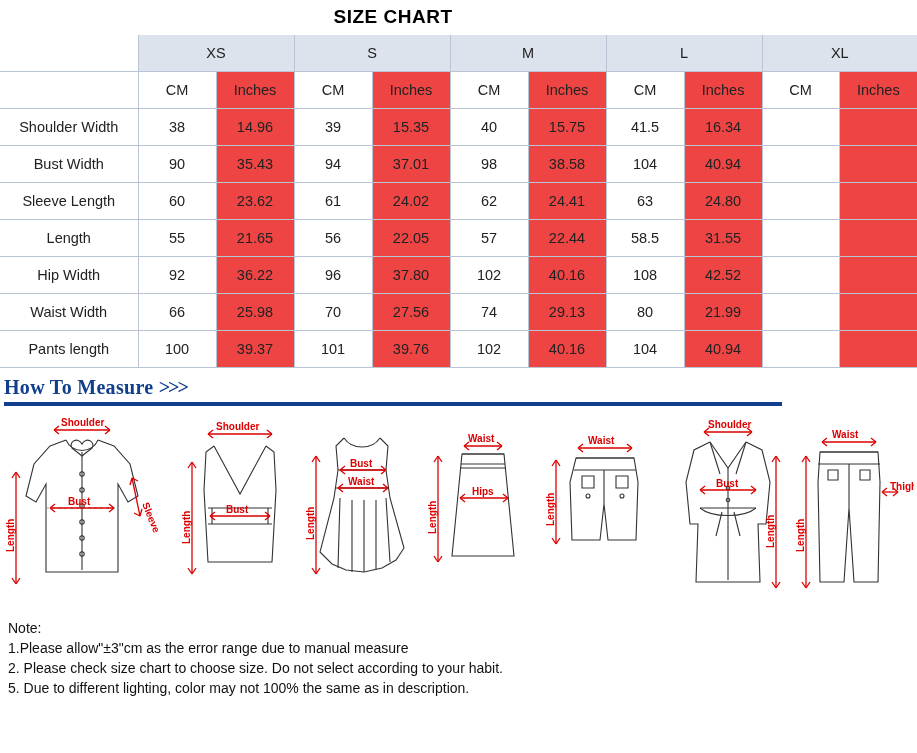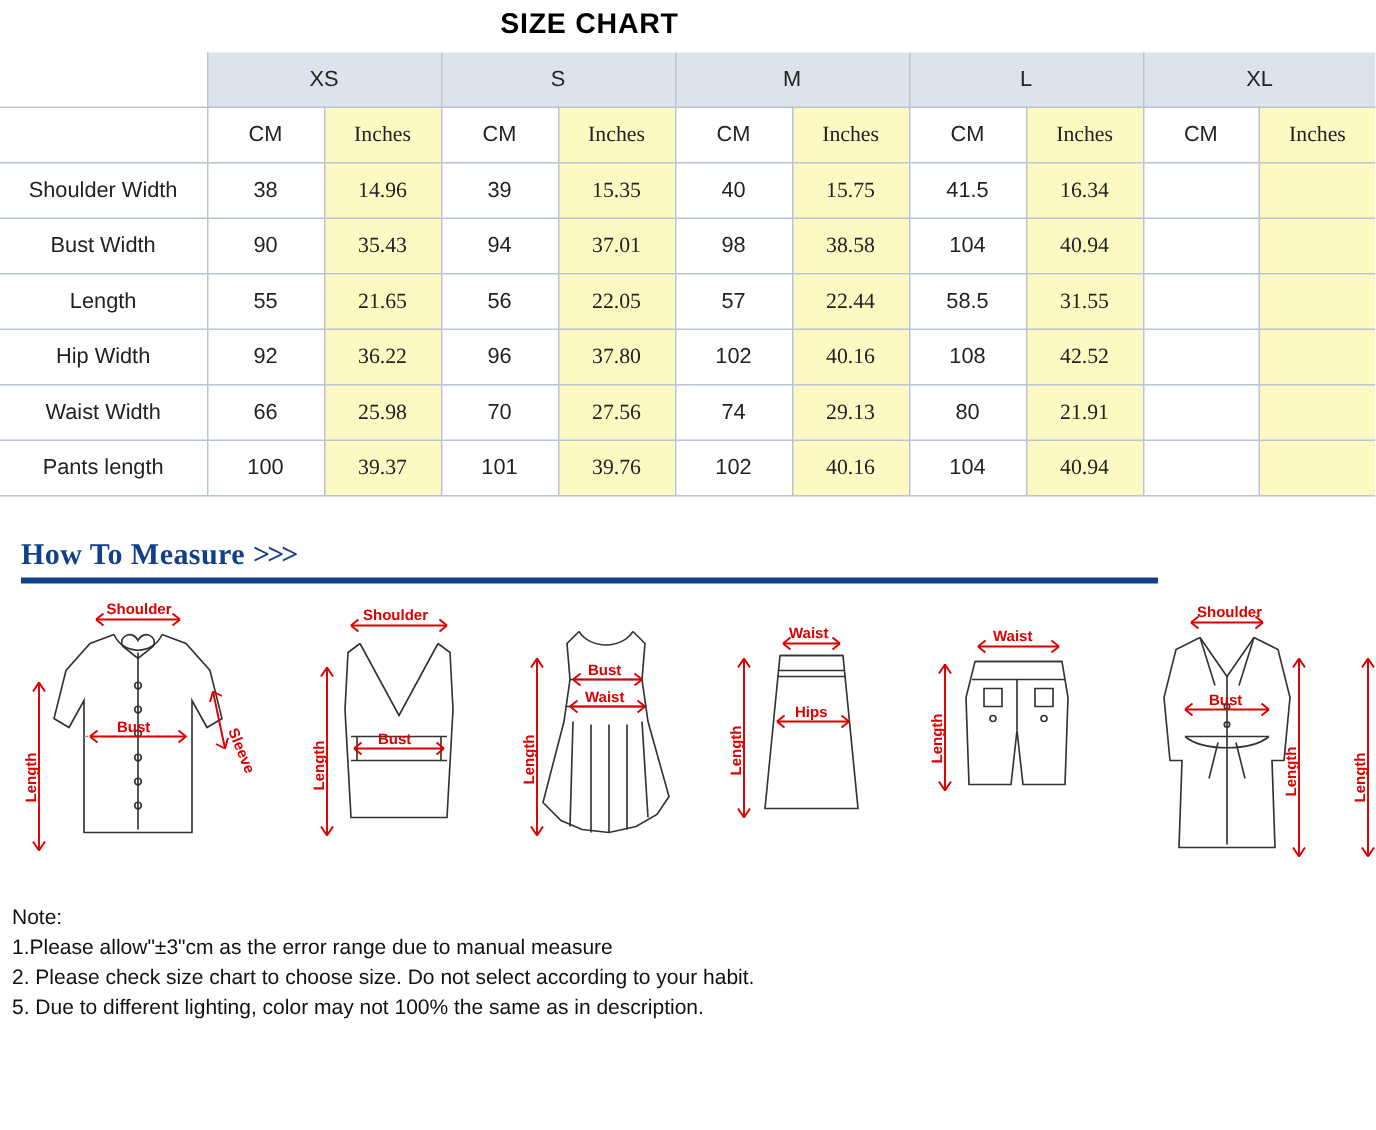--- a/index.html
+++ b/index.html
@@ -50,22 +50,21 @@
     color: #cc0000;
     height: 38px;
   }
   .unit-head {
     font-weight: bold;
     font-size: 14px;
     height: 30px;
     background: #ffffff;
   }
   .unit-head.shaded, td.shaded {
-    background: #fef9c3;
-    font-family: Liberation Serif, serif;
+    background: #ef4444;
   }
   .rowlabel {
     text-align: left;
     padding-left: 14px;
     font-size: 14.5px;
     background: #ffffff;
   }
   .corner {
     background: #ffffff;
     border-left: none;
@@ -76,22 +75,22 @@
   }
   table.size-chart tr td:last-child,
   table.size-chart tr th:last-child {
     border-right: none;
   }
   table.size-chart tr:first-child th {
     border-top: none;
   }
   
   .htm-wrap {
-    margin-top: 28px;
-    padding: 0 14px;
+    margin-top: 8px;
+    padding: 0 4px;
   }
   .htm-title {
     font-size: 20px;
     font-weight: bold;
     color: #123f8c;
     font-family: "Liberation Serif", serif;
     letter-spacing: 0.3px;
   }
   .htm-title .arrows {
     color: #123f8c;
@@ -102,21 +101,20 @@
     background: #123f8c;
     margin-top: 3px;
     margin-bottom: 2px;
   }
   .figures {
     display: flex;
     align-items: flex-start;
     justify-content: space-between;
     padding: 4px 2px 0 2px;
     height: 200px;
-    gap: 16px;
   }
   .fig {
     flex: 0 0 auto;
   }
   
   .notes {
     padding: 6px 8px 0 8px;
     font-size: 14px;
     line-height: 20px;
     color: #111;
@@ -190,20 +188,33 @@
         <td>94</td>
         <td class="shaded">37.01</td>
         <td>98</td>
         <td class="shaded">38.58</td>
         <td>104</td>
         <td class="shaded">40.94</td>
         <td></td>
         <td class="shaded"></td>
       </tr>
       <tr>
+        <td class="rowlabel">Sleeve Length</td>
+        <td>60</td>
+        <td class="shaded">23.62</td>
+        <td>61</td>
+        <td class="shaded">24.02</td>
+        <td>62</td>
+        <td class="shaded">24.41</td>
+        <td>63</td>
+        <td class="shaded">24.80</td>
+        <td></td>
+        <td class="shaded"></td>
+      </tr>
+      <tr>
         <td class="rowlabel">Length</td>
         <td>55</td>
         <td class="shaded">21.65</td>
         <td>56</td>
         <td class="shaded">22.05</td>
         <td>57</td>
         <td class="shaded">22.44</td>
         <td>58.5</td>
         <td class="shaded">31.55</td>
         <td></td>
@@ -224,21 +235,21 @@
       </tr>
       <tr>
         <td class="rowlabel">Waist Width</td>
         <td>66</td>
         <td class="shaded">25.98</td>
         <td>70</td>
         <td class="shaded">27.56</td>
         <td>74</td>
         <td class="shaded">29.13</td>
         <td>80</td>
-        <td class="shaded">21.91</td>
+        <td class="shaded">21.99</td>
         <td></td>
         <td class="shaded"></td>
       </tr>
       <tr>
         <td class="rowlabel">Pants length</td>
         <td>100</td>
         <td class="shaded">39.37</td>
         <td>101</td>
         <td class="shaded">39.76</td>
         <td>102</td>

